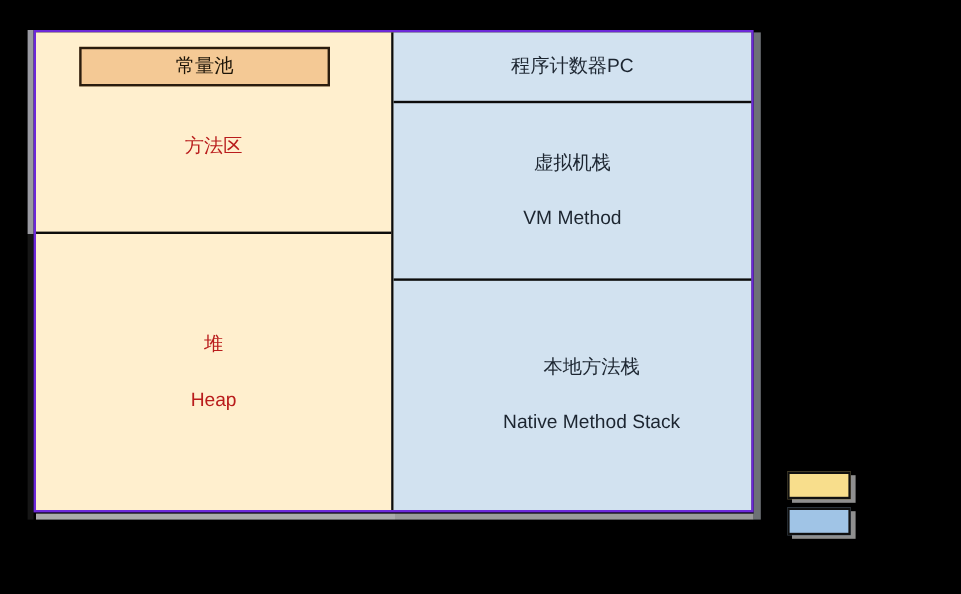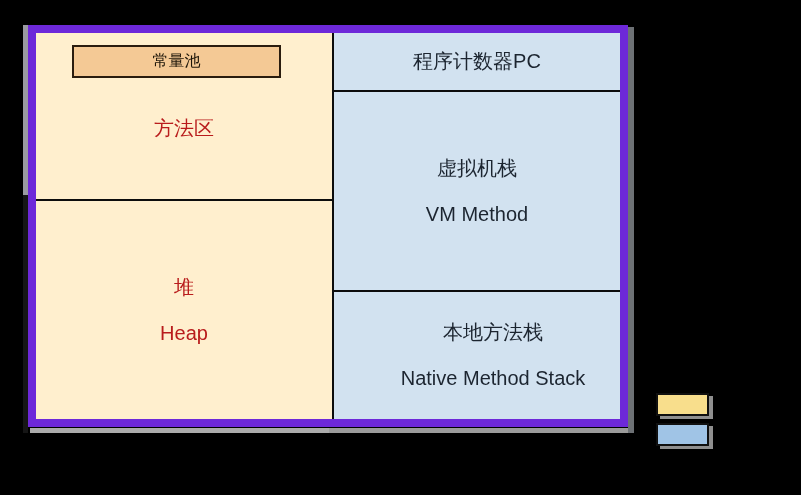--- a/index.html
+++ b/index.html
@@ -8,54 +8,54 @@
     position:relative;
     width:801px;height:495px;
     background:#000;
     overflow:hidden;
     font-family:"Liberation Sans","DejaVu Sans",sans-serif;
   }
   
   .diagram{
     position:absolute;left:28px;top:25px;
     width:600px;height:402px;
-    border:8px solid #6d28d9;
+    border:2px solid #6d28d9;
     display:flex;
   }
   .col-left{
     width:298px;height:100%;
     border-right:2px solid #0c0c0c;
     display:flex;flex-direction:column;
   }
   .col-right{
     flex:1;height:100%;
     display:flex;flex-direction:column;
   }
   .sec{display:flex;flex-direction:column;align-items:center;justify-content:center;}
   .method-area{
     height:168px;
     border-bottom:2px solid #0c0c0c;
     display:flex;flex-direction:column;align-items:center;
   }
   .heap{flex:1;}
   .pc{height:59px;border-bottom:2px solid #0c0c0c;}
-  .vm-stack{height:200px;border-bottom:2px solid #0c0c0c;}
+  .vm-stack{height:148px;border-bottom:2px solid #0c0c0c;}
   .native-stack{flex:1;padding-left:32px;}
   .constant-pool{
     margin:12px 0 0 36px;
     align-self:flex-start;
     width:209px;height:33px;
     border:2px solid #2a1c0e;
     display:flex;align-items:center;justify-content:center;
     font-size:16px;
     color:#1d1508;
   }
   .label{
     text-align:center;
-    font-size:20px;
+    font-size:16px;
     line-height:23px;
     white-space:pre-line;
   }
   .label-cream{color:#b91c1c;}
   .label-blue{color:#1c2530;}
   .method-area .label{margin-top:16px;}
   
   .shadow{position:absolute;}
   .shadow-left-top{left:23px;top:25px;width:5px;height:170px;background:#9a9aa1;}
   .shadow-left-bottom{left:23px;top:195px;width:5px;height:238px;background:#161616;}

